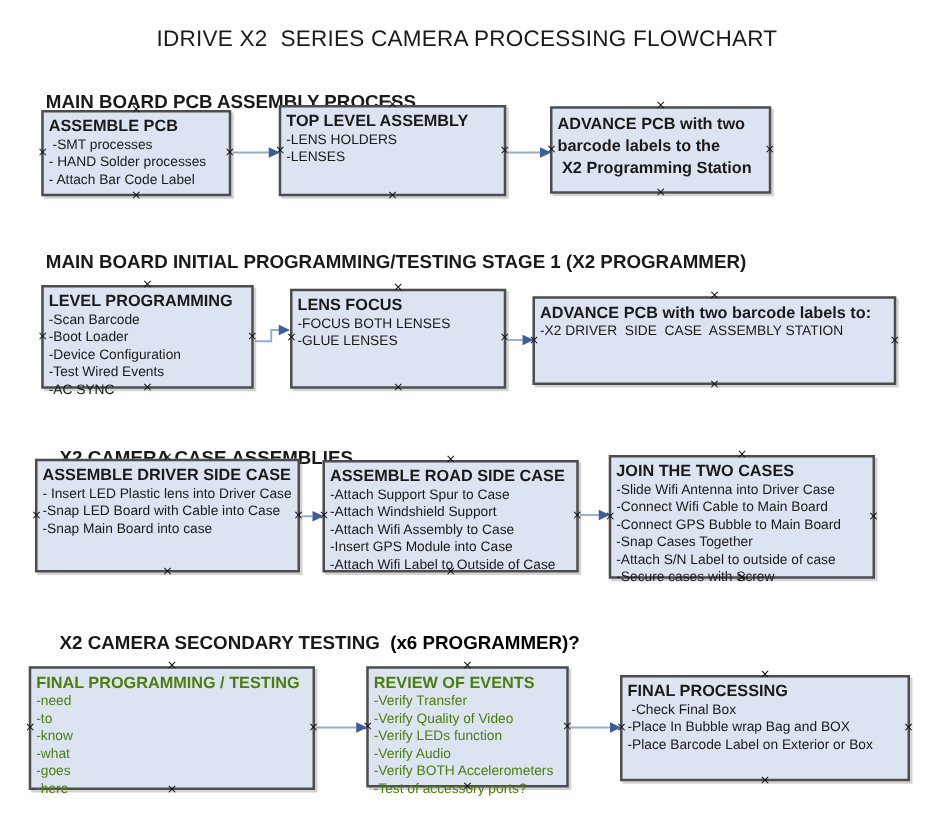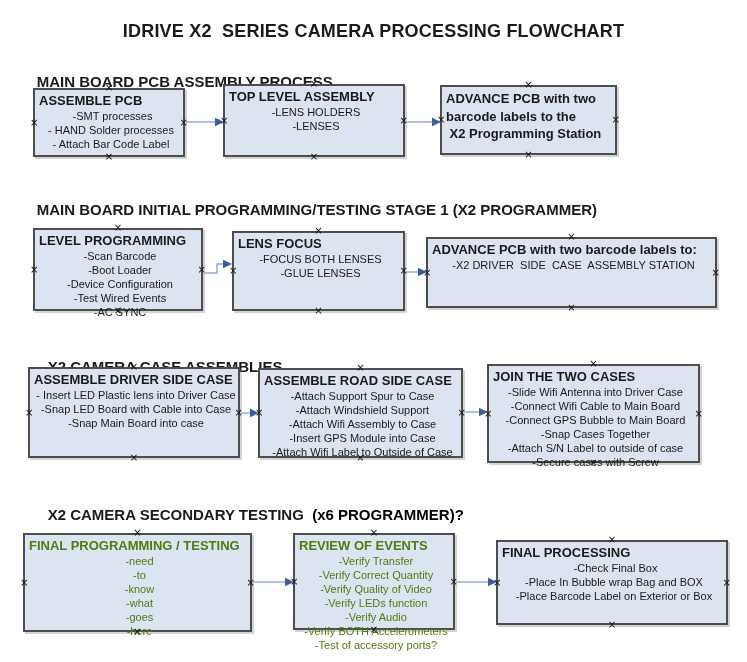--- a/index.html
+++ b/index.html
@@ -6,40 +6,40 @@
   #canvas {
     position: relative;
     width: 747px; height: 662px;
     background: #ffffff;
     font-family: "Liberation Sans", sans-serif;
     color: #1a1a1a;
     overflow: hidden;
   }
   .main-title {
     position: absolute; top: 21px; left: 0; width: 747px;
-    text-align: center; font-size: 18px; font-weight: bold;
+    text-align: center; font-size: 18px; font-weight: normal;
     letter-spacing: 0.2px; white-space: pre;
   }
   .sec-heading {
     position: absolute; font-size: 15px; font-weight: bold; white-space: pre;
   }
   .sec-heading .red-part { color: #000000; }
   .fbox {
     position: absolute;
     background: #dce4f1;
     border: 2px solid #4d4d4d;
     box-shadow: 2px 2px 0 rgba(128,128,128,0.35);
     box-sizing: border-box;
   }
   .box-title {
     font-size: 13px; font-weight: bold; line-height: 1.3;
     padding: 3px 18px 0 4px; white-space: pre;
   }
   .box-items { padding: 0 0 0 4px; }
-  .box-items .item { font-size: 11px; line-height: 1.27; white-space: pre; text-align: center; }
+  .box-items .item { font-size: 11px; line-height: 1.27; white-space: pre; }
   .fbox.red .box-title, .fbox.red .item { color: #4d7c0f; }
   .anchor {
     position: absolute; font-size: 10px; line-height: 10px;
     color: #111; font-family: "DejaVu Sans", sans-serif;
   }
   .anchor-t { top: -7px; left: 50%; transform: translateX(-50%); }
   .anchor-b { bottom: -7px; left: 50%; transform: translateX(-50%); }
   .anchor-l { left: -5px; top: 50%; transform: translateY(-50%); }
   .anchor-r { right: -5px; top: 50%; transform: translateY(-50%); }
   svg.arrows { position: absolute; top: 0; left: 0; pointer-events: none; }
@@ -186,21 +186,20 @@
       </div>
   <span class="anchor anchor-t">×</span>
       <span class="anchor anchor-b">×</span>
       <span class="anchor anchor-l">×</span>
       <span class="anchor anchor-r">×</span>
     </div>
   <div class="fbox red" style="left:293px; top:533px; width:162px; height:97px;">
     <div class="box-title">REVIEW OF EVENTS</div>
     <div class="box-items">
         <div class="item">-Verify Transfer</div>
-        <div class="item">-Verify Correct Quantity</div>
         <div class="item">-Verify Quality of Video</div>
         <div class="item">-Verify LEDs function</div>
         <div class="item">-Verify Audio</div>
         <div class="item">-Verify BOTH Accelerometers</div>
         <div class="item">-Test of accessory ports?</div>
       </div>
   <span class="anchor anchor-t">×</span>
       <span class="anchor anchor-b">×</span>
       <span class="anchor anchor-l">×</span>
       <span class="anchor anchor-r">×</span>

